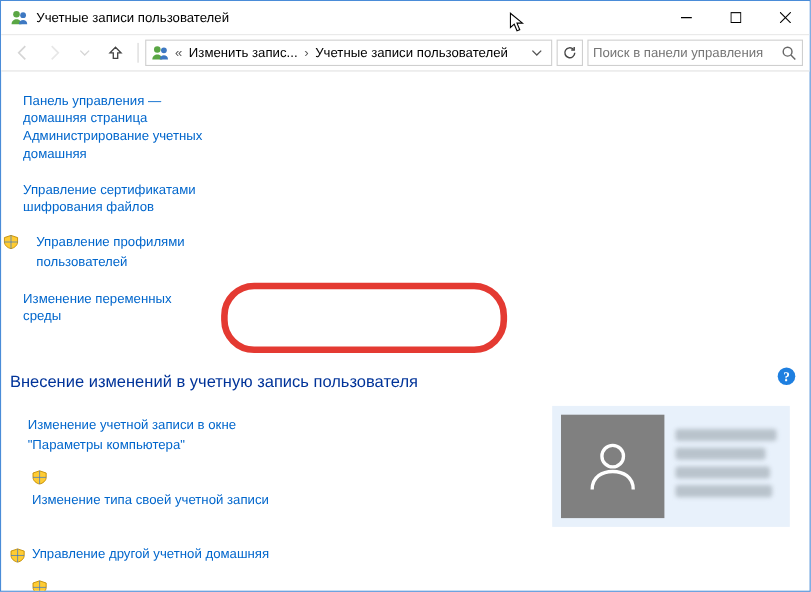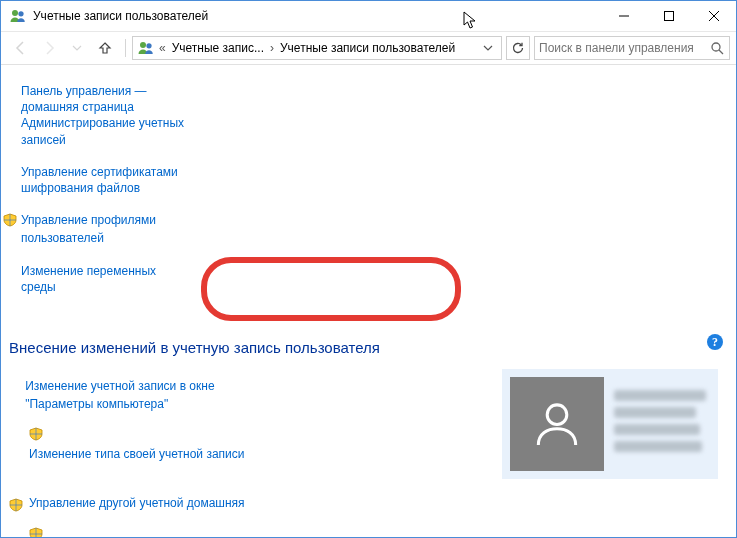--- a/index.html
+++ b/index.html
@@ -51,21 +51,21 @@
     width:196px; height:24px; border:1px solid #cfcfcf; margin-left:4px;
     display:flex; align-items:center;
   }
   .searchbox input { border:none; outline:none; flex:1; font-size:12px; color:#a16207; padding:0 4px; background:transparent; }
   .searchbox .srch-btn { width:24px; height:22px; display:flex;align-items:center;justify-content:center; cursor:pointer; }
 
   .content { display:flex; height:470px;flex-direction:column; }
   .sidebar { width:198px; padding:18px 10px 10px 20px; position:relative; }
   .side-link { color:#0066cc; font-size:12px; line-height:1.35; margin-bottom:16px; cursor:pointer; display:block; }
   .side-home { color:#0066cc; font-size:12px; line-height:1.35; margin-bottom:22px; cursor:pointer; }
-  .side-link-row { display:flex; gap:4px; margin-bottom:16px; align-items:flex-start; }
+  .side-link-row { display:flex; gap:16px; margin-bottom:16px; align-items:flex-start; }
   .side-shield { width:14px; height:14px; margin-top:1px; flex-shrink:0; margin-left:-18px; }
   .help-icon { position:absolute; right:12px; top:12px; cursor:pointer; }
 
   .main { flex:1; padding:18px 18px 10px 8px; position:relative; }
   .main h1 { font-size:15px; font-weight:400; color:#003399; margin-bottom:22px; }
   .task-link { color:#0066cc; font-size:12px; line-height:1.45; cursor:pointer; }
   .task-row { display:flex; gap:6px; align-items:center; margin-bottom:14px; }
   .task-row .shield { width:14px; height:14px; margin-top:1px; flex-shrink:0; }
   .task-col { max-width:260px; }
   .stack-shield { margin-left:20px; margin-bottom:2px; }
@@ -151,21 +151,21 @@
   <div class="addrbar">
     <span class="bc-icon uac-people">
       <svg viewBox="0 0 24 24" width="18" height="18">
         <circle cx="8" cy="8" r="4" fill="#5aa644"></circle>
           <path d="M2 20c0-4 3-6 6-6s6 2 6 6" fill="#5aa644"></path>
         <circle cx="16" cy="9" r="3.5" fill="#3d78c2"></circle>
           <path d="M11 20c0-3.5 2.5-5 5-5s5 1.5 5 5" fill="#3d78c2"></path>
       </svg>
     </span>
     <span class="chev">«</span>
-    <span class="crumb">Учетные запис...</span>
+    <span class="crumb">Изменить запис...</span>
     <span class="chev">›</span>
     <span class="crumb">Учетные записи пользователей</span>
     <span style="flex:1"></span>
     <div class="addr-btn">
       <svg width="10" height="10" viewBox="0 0 10 10">
           <path d="M1 3 L5 7 L9 3" fill="none" stroke="#555" stroke-width="1.2"></path>
         </svg>
     </div>
   </div>
   <div class="refresh-box">
@@ -182,21 +182,21 @@
           <circle cx="6" cy="6" r="4" fill="none" stroke="#666" stroke-width="1.3"></circle>
           <line x1="9" y1="9" x2="13" y2="13" stroke="#666" stroke-width="1.3"></line>
         </svg>
     </div>
   </div>
 </div>
 
 <div class="content">
   <div class="sidebar">
     <a class="side-home">Панель управления — домашняя страница</a>
-    <a class="side-link">Администрирование учетных записей</a>
+    <a class="side-link">Администрирование учетных домашняя</a>
     <a class="side-link">Управление сертификатами шифрования файлов</a>
     <div class="side-link-row">
       <span class="side-shield">
         <svg viewBox="0 0 14 14" width="14" height="14">
             <path d="M7 1 L13 3 V7 C13 10 10 12.5 7 13 C4 12.5 1 10 1 7 V3 Z" fill="#ffcc33" stroke="#c08a00" stroke-width="0.8"></path>
             <path d="M7 1 L7 13" stroke="#2a6fd6" stroke-width="0.6"></path>
             <path d="M1 7 L13 7" stroke="#2a6fd6" stroke-width="0.6"></path>
           </svg>
       </span>
       <a class="task-link">Управление профилями пользователей</a>

